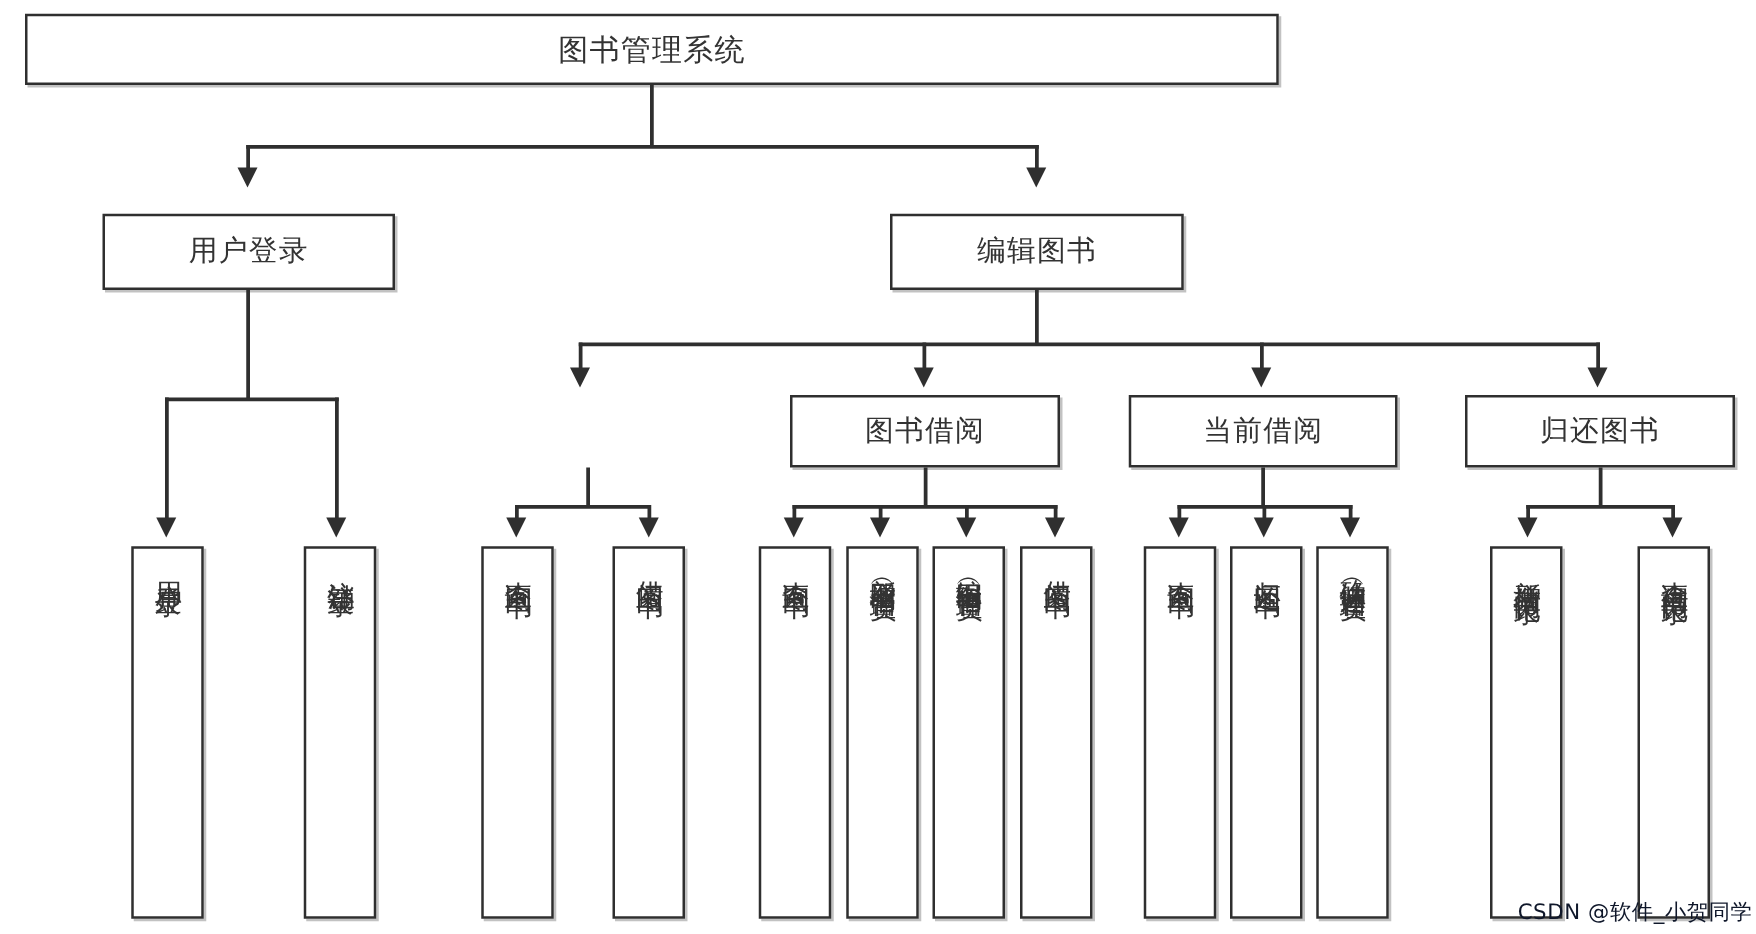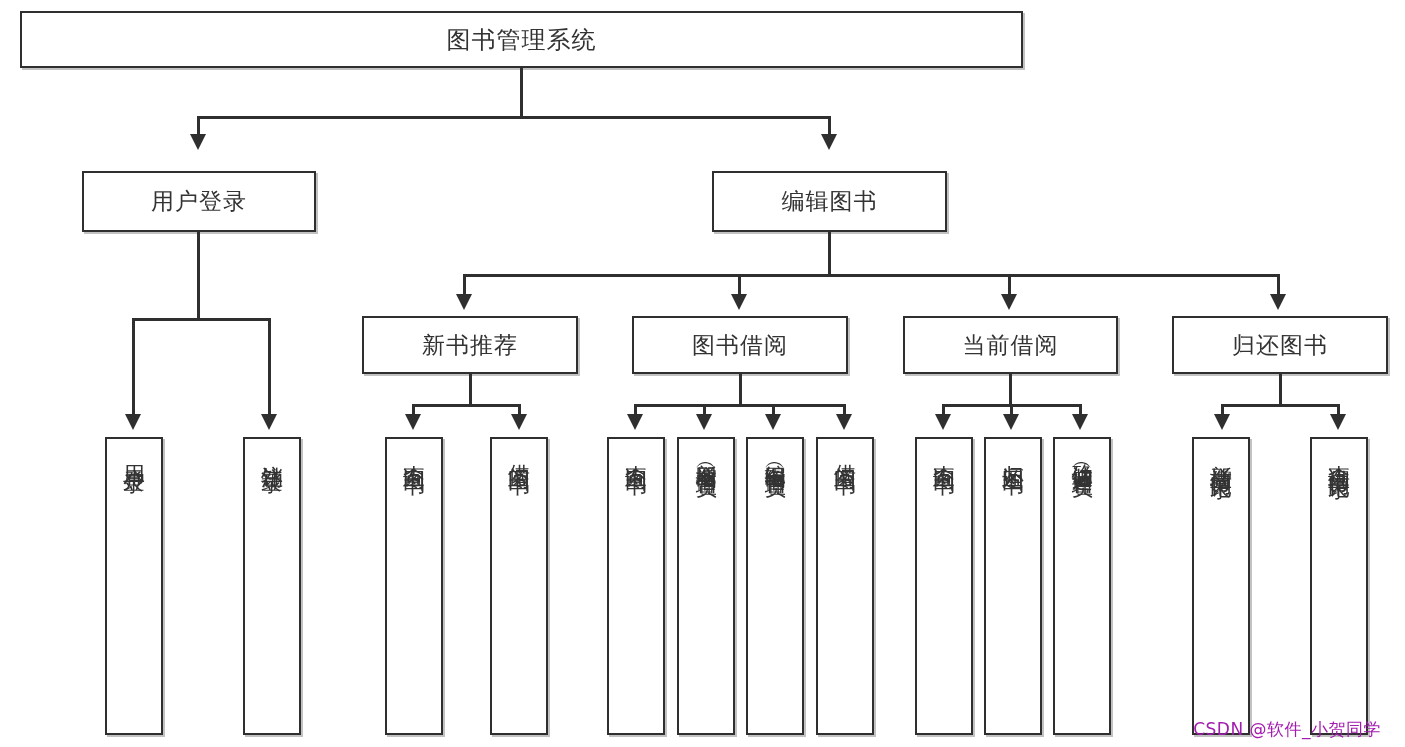--- a/index.html
+++ b/index.html
@@ -72,24 +72,24 @@
     position: absolute;
     width: 0;
     height: 0;
     border-left: 8px solid transparent;
     border-right: 8px solid transparent;
     border-top: 16px solid #2f2f2f;
   }
   
   #watermark {
     position: absolute;
-    right: 24px;
+    right: 3px;
     bottom: 6px;
     font-size: 17px;
-    color: #a21caf;
+    color: #0f172a;
     letter-spacing: 0.5px;
     white-space: nowrap;
     pointer-events: none;
   }
 </style>
 </head>
 <body>
 
 <div id="canvas">
 
@@ -123,23 +123,20 @@
   <div class="line hline" style="left:463px; top:274px; width:817px; height:3px;"></div>
   <div class="line vline" style="left:463px; top:274px; width:3px; height:24px;"></div>
   <div class="arrow" style="left:456px; top:294px;"></div>
   <div class="line vline" style="left:738px; top:274px; width:3px; height:24px;"></div>
   <div class="arrow" style="left:731px; top:294px;"></div>
   <div class="line vline" style="left:1008px; top:274px; width:3px; height:24px;"></div>
   <div class="arrow" style="left:1001px; top:294px;"></div>
   <div class="line vline" style="left:1277px; top:274px; width:3px; height:24px;"></div>
   <div class="arrow" style="left:1270px; top:294px;"></div>
 
-  <div class="node horiz" style="left:362px; top:316px; width:216px; height:58px;">
-    <span class="label">新书推荐</span>
-  </div>
   <div class="node horiz" style="left:632px; top:316px; width:216px; height:58px;">
     <span class="label">图书借阅</span>
   </div>
   <div class="node horiz" style="left:903px; top:316px; width:215px; height:58px;">
     <span class="label">当前借阅</span>
   </div>
   <div class="node horiz" style="left:1172px; top:316px; width:216px; height:58px;">
     <span class="label">归还图书</span>
   </div>
 

